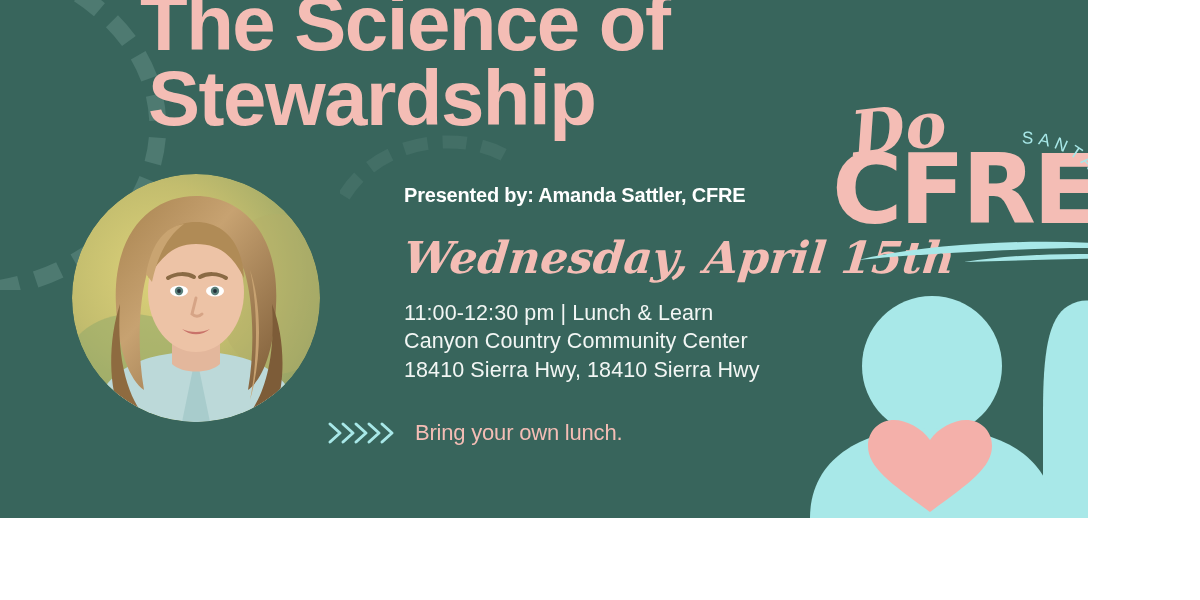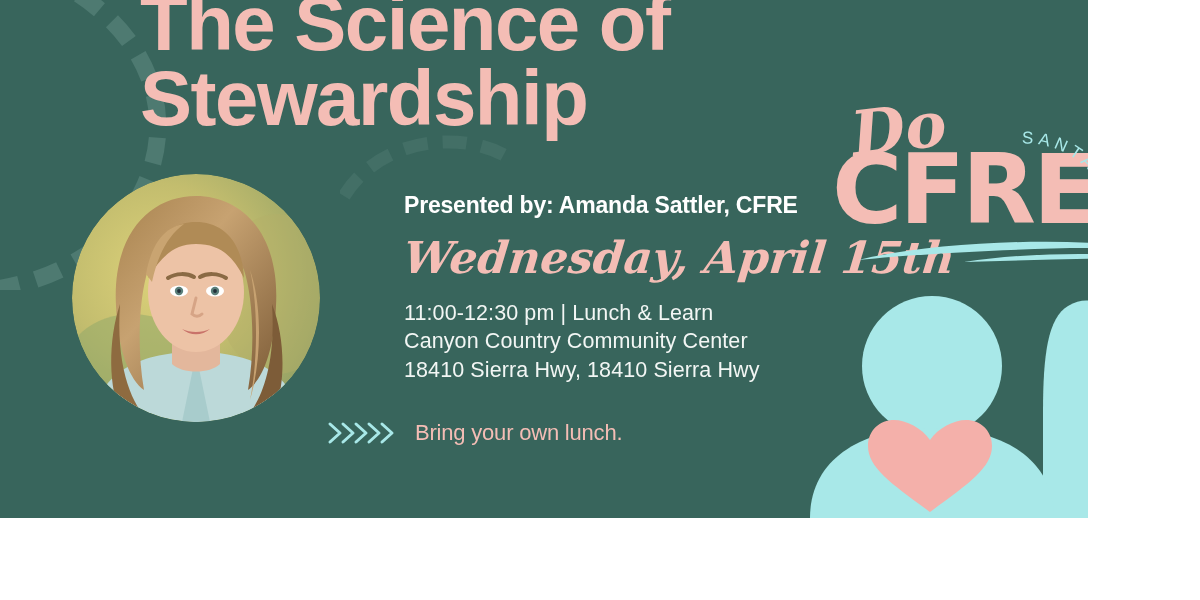--- a/index.html
+++ b/index.html
@@ -22,33 +22,33 @@
 
   
   .arc-deco{ position:absolute; left:-60px; top:-40px; width:330px; height:330px; }
 
   
   .title{
     position:absolute; left:140px; top:-14px; width:720px;
     color:#f4bdb5; font-weight:bold; font-size:78px; line-height:0.96;
     letter-spacing:-1.5px; white-space:nowrap;
   }
-  .title .l2{ display:block; }
+  .title .l2{ display:block;margin-left:8px; }
 
   
   .headshot{
     position:absolute; left:72px; top:174px; width:248px; height:248px;
     border-radius:50%; overflow:hidden;
   }
   .headshot svg{ display:block; width:248px; height:248px; }
 
   
   .presenter{
-    position:absolute; left:404px; top:192px;
-    color:#ffffff; font-weight:bold; font-size:23px; letter-spacing:-0.2px;
+    position:absolute; left:404px; top:184px;
+    color:#ffffff; font-weight:bold; font-size:20px; letter-spacing:-0.2px;
     white-space:nowrap;
   }
   .date-script{
     position:absolute; left:404px; top:232px;
     color:#f4bdb5; font-size:44px; white-space:nowrap;
     font-family:"DejaVu Serif", serif;
     font-style:italic; font-weight:bold;
     transform:skewX(-6deg); transform-origin:left center;
   }
   .details{

